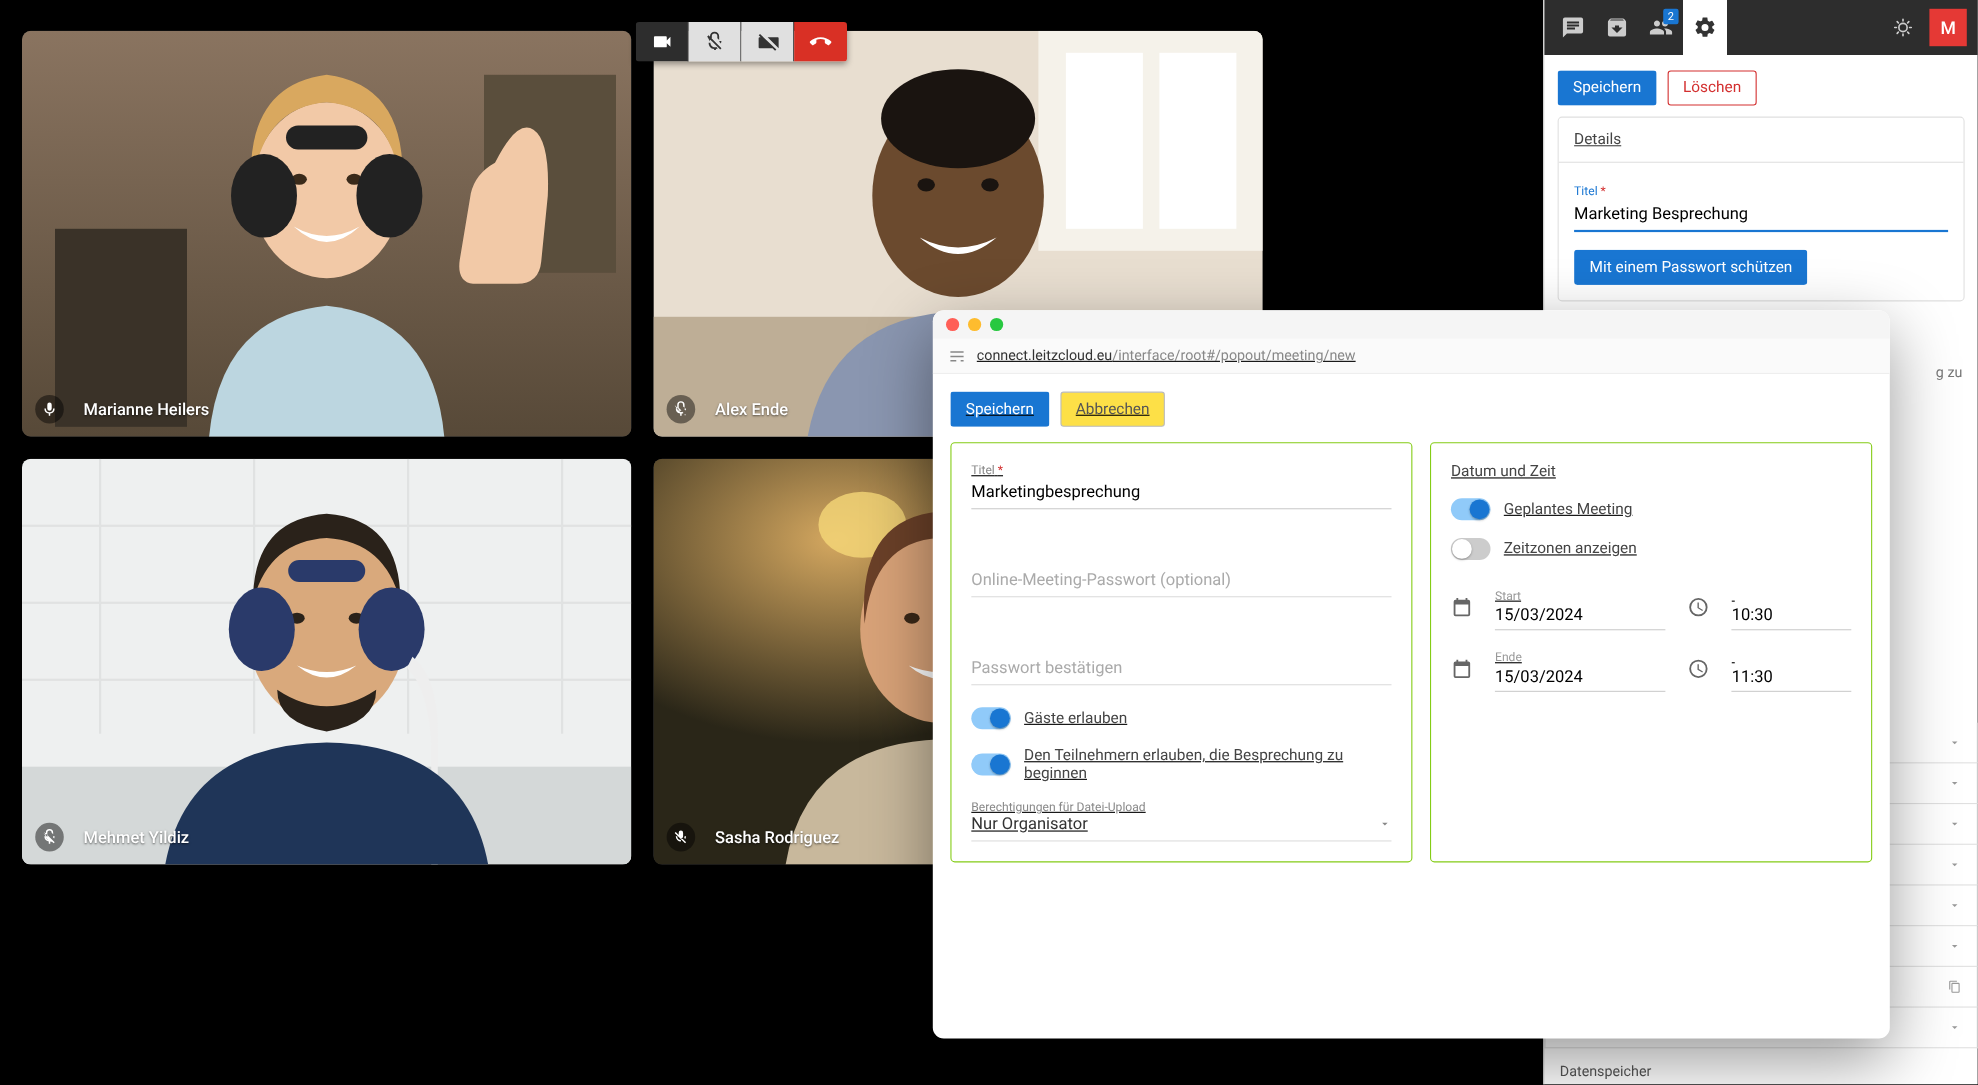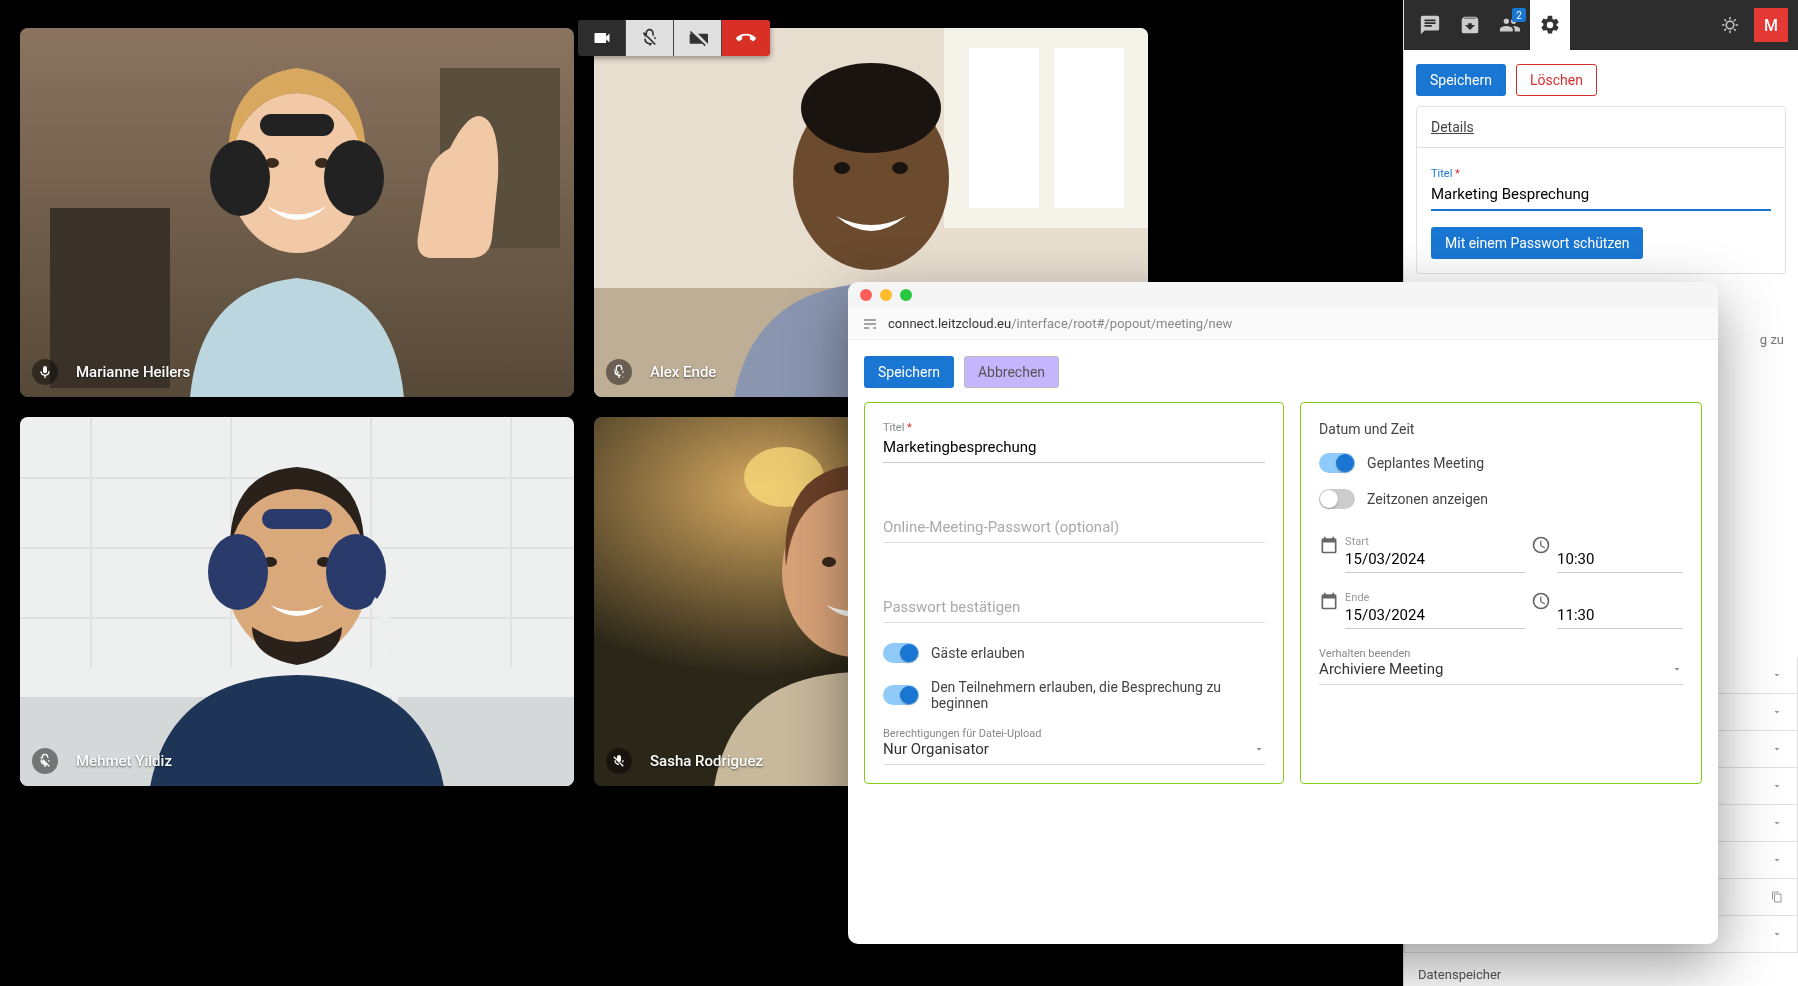--- a/index.html
+++ b/index.html
@@ -32,37 +32,37 @@
   .badge-num { position: absolute; top: 8px; right: 4px; background: #1976d2; color: #fff; font-size: 10px; width: 14px; height: 14px; border-radius: 2px; display: flex; align-items: center; justify-content: center; }
   .sb-spacer { flex: 1; }
   .theme-btn { width: 40px; height: 50px; display: flex; align-items: center; justify-content: center; }
   .theme-btn svg { width: 18px; height: 18px; fill: #ccc; }
   .avatar { width: 34px; height: 34px; background: #e53935; color: #fff; display: flex; align-items: center; justify-content: center; font-weight: 500; margin: 0 4px; }
 
   .sb-actions { padding: 14px 12px 10px; display: flex; gap: 10px; }
   .btn { padding: 7px 13px; font-size: 14px; border-radius: 3px; cursor: pointer; border: 1px solid transparent; }
   .btn.primary { background: #1976d2; color: #fff; }
   .btn.danger-outline { background: #fff; color: #d32f2f; border-color: #d32f2f; }
-  .btn.outline { background: #c4b5fd; color: #555; border-color: #bbb; }
+  .btn.outline { background: #fde047; color: #555; border-color: #bbb; }
 
   .sb-content { padding: 0 12px 12px; }
   .card { border: 1px solid #e0e0e0; border-radius: 4px; }
   .card-title { padding: 12px 14px; font-size: 14px; color: #444; border-bottom: 1px solid #e0e0e0; text-decoration: underline; }
   .card-body { padding: 14px; }
   .field-label { font-size: 11px; color: #1976d2; }
   .field-label .req { color: #d32f2f; }
   .field-input { width: 100%; border: none; border-bottom: 2px solid #1976d2; font-size: 15px; padding: 4px 0 6px; outline: none; background: transparent; }
   .protect-btn { margin-top: 16px; display: inline-block; }
 
   .collapse-row { border: 1px solid #e0e0e0; border-top: none; padding: 12px 14px; display: flex; align-items: center; justify-content: space-between; font-size: 13px; color: #999; }
   .collapse-row svg { width: 12px; height: 12px; fill: #999; }
   .storage-label { padding: 14px 14px 4px; font-size: 13px; color: #555; }
 
   
-  .popup { position: absolute; left: 848px; top: 282px; width: 870px; height: 662px; background: #fff; border-radius: 10px; box-shadow: 0 20px 60px rgba(0,0,0,.4); overflow: hidden; display: flex; flex-direction: column; }
+  .popup { position: absolute; left: 848px; top: 282px; width: 870px; height: 662px; background: #fff; border-radius: 10px; box-shadow: 0 20px 60px rgba(0,0,0,.4); overflow: hidden; display: flex; flex-direction: column; text-decoration: underline; }
   .popup-titlebar { height: 26px; background: #f5f5f5; display: flex; align-items: center; padding: 0 12px; gap: 8px; }
   .traffic { width: 12px; height: 12px; border-radius: 50%; }
   .traffic.r { background: #ff5f57; } .traffic.y { background: #febc2e; } .traffic.g { background: #28c840; }
   .popup-url { height: 32px; background: #fafafa; border-bottom: 1px solid #eee; display: flex; align-items: center; padding: 0 14px; gap: 10px; font-size: 13px; color: #888; }
   .popup-url .host { color: #333; }
   .popup-url svg { width: 16px; height: 16px; fill: #888; flex-shrink:0; }
 
   .popup-body { padding: 16px; display: flex; flex-direction: column; gap: 14px; }
   .popup-actions { display: flex; gap: 10px; }
   .popup-cols { display: flex; gap: 16px; }
@@ -78,21 +78,21 @@
   .toggle-row { display: flex; align-items: center; gap: 12px; font-size: 14px; color: #444; margin-bottom: 16px; }
   .toggle { width: 36px; height: 20px; border-radius: 10px; background: #ccc; position: relative; flex-shrink: 0; }
   .toggle::after { content: ""; position: absolute; width: 18px; height: 18px; border-radius: 50%; background: #fff; top: 1px; left: 1px; box-shadow: 0 1px 2px rgba(0,0,0,.3); transition: .2s; }
   .toggle.on { background: #90caf9; }
   .toggle.on::after { left: 17px; background: #1976d2; }
 
   .select-row { display: flex; align-items: center; justify-content: space-between; border-bottom: 1px solid #ddd; padding-bottom: 6px; }
   .select-row .val { font-size: 15px; color: #333; }
   .select-row svg { width: 12px; height: 12px; fill: #888; }
 
-  .dt-row { display: flex; align-items: flex-start; gap: 6px; margin-bottom: 18px; }
+  .dt-row { display: flex; align-items: center; gap: 20px; margin-bottom: 18px; }
   .dt-col { flex:1; }
   .dt-icon { width:20px; flex-shrink:0; }
   .dt-icon svg { width: 20px; height: 20px; fill: #666; }
   .dt-input { border: none; border-bottom: 1px solid #ccc; font-size: 15px; padding: 2px 0 4px; width: 100%; background:transparent; outline:none; }
   .small-label { font-size: 11px; color: #999; display:block; }
 
   .peek-text { position:absolute; right:14px; top:332px; font-size:13px; color:#777; }
 </style>
 </head>
 <body>
@@ -434,25 +434,16 @@
           </div>
           <div class="dt-icon"><svg viewBox="0 0 24 24">
                 <path d="M12 2a10 10 0 100 20 10 10 0 000-20zm0 18a8 8 0 110-16 8 8 0 010 16zm.5-13H11v6l5.25 3.15.75-1.23-4.5-2.67V7z"></path>
               </svg></div>
           <div class="dt-col" style="flex:.7">
             <span class="small-label">&nbsp;</span>
             <input class="dt-input" value="11:30" style="">
           </div>
         </div>
 
-        <div>
-          <label class="float-label">Verhalten beenden</label>
-          <div class="select-row">
-            <span class="val">Archiviere Meeting</span>
-            <svg viewBox="0 0 24 24">
-                <path d="M7 10l5 5 5-5z"></path>
-              </svg>
-          </div>
-        </div>
       </div>
     </div>
   </div>
 </div>
 
 </body></html>

